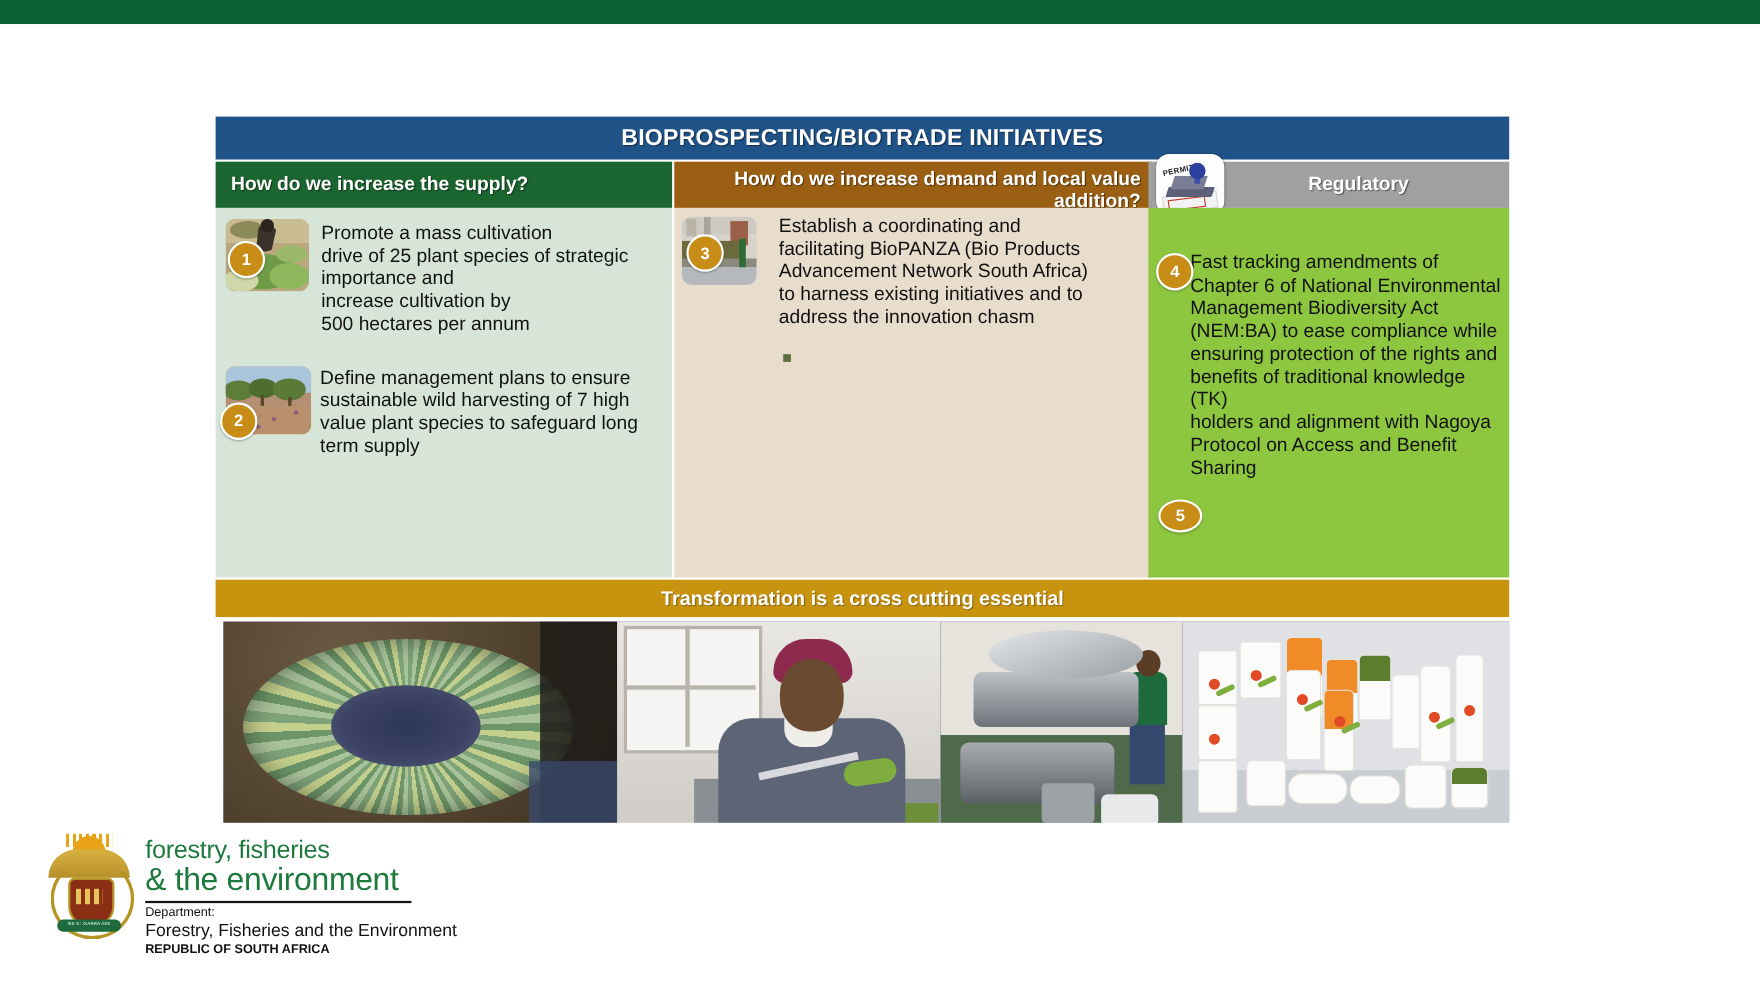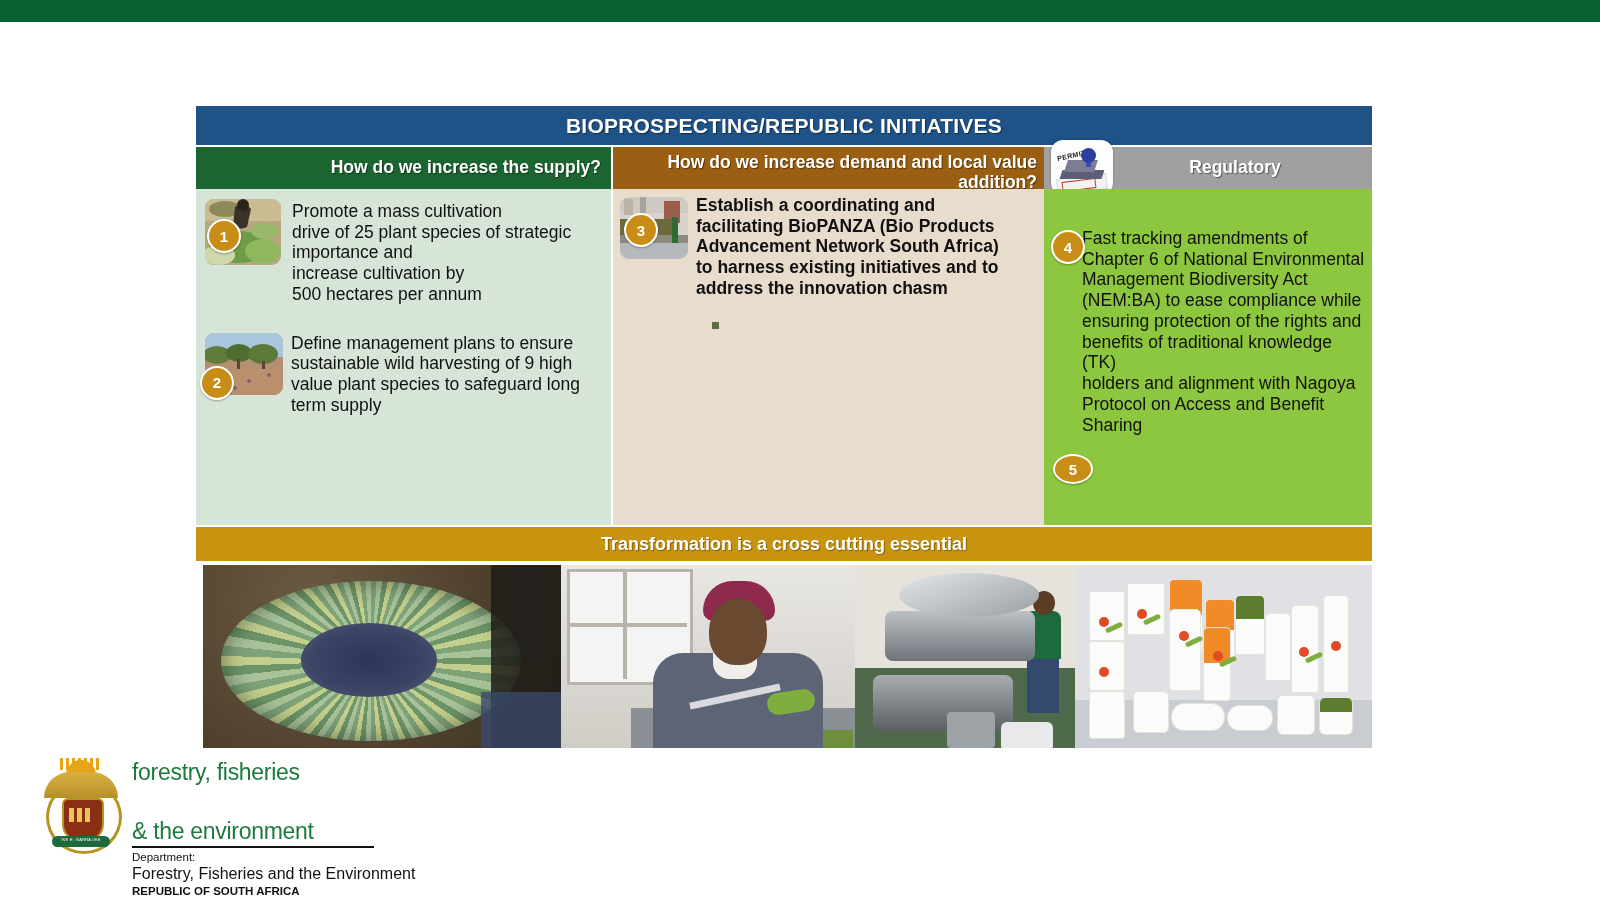--- a/index.html
+++ b/index.html
@@ -34,21 +34,21 @@
   .col3{left:848px;width:328px;}
 
   .col-head{
     height:42px;display:flex;align-items:center;box-sizing:border-box;
     padding:0 10px 0 14px;position:relative;
   }
   .col-head span.head-txt{
     color:#ffffff;font-size:17.5px;font-weight:bold;line-height:1.12;
     text-shadow:1px 1px 1px rgba(0,0,0,.45);
   }
-  .col1 .col-head{background:#1b6630;justify-content:flex-end;}
+  .col1 .col-head{background:#1b6630;}
   .col2 .col-head{background:#9a5f12;padding-top:2px;align-items:flex-start;}
   .col2 .col-head span.head-txt{padding-top:4px;display:block;text-align:right;}
   .col3 .col-head{background:#a0a0a0;justify-content:center;padding-left:64px;}
 
   .col-body{box-sizing:border-box;position:relative;}
   .col1 .col-body{background:#d7e5d8;height:336px;padding:10px 4px 0 4px;}
   .col2 .col-body{background:#e8dccd;height:336px;padding:8px 6px 0 4px;}
   .col3 .col-body{background:#8dc63f;height:336px;padding:8px 4px 0 4px;}
 
   
@@ -104,21 +104,21 @@
   .c1-item1 .thumb{margin-left:5px;}
   .c1-item1 .item-text{margin-left:11px;margin-top:2px;}
   .c1-item2{margin-top:28px;}
   .c1-item2 .badge{left:0px;top:33px;}
   .c1-item2 .thumb{margin-left:5px;width:78px;height:62px;}
   .c1-item2 .item-text{margin-left:8px;margin-top:0px;}
 
   
   .c2-item .badge{left:7px;top:16px;}
   .c2-item .thumb{margin-left:3px;width:68px;height:62px;}
-  .c2-item .item-text{margin-left:8px;margin-top:-2px;font-weight:bold;}
+  .c2-item .item-text{margin-left:20px;margin-top:-2px;}
   .c2-sub{display:flex;margin-left:95px;margin-top:14px;}
   .c2-sub .bullet{
     width:7px;height:7px;background:#5b6e3f;margin-top:9px;margin-right:12px;flex:0 0 auto;
   }
   .c2-sub .sub-text{font-size:17.5px;color:#111;line-height:1.185;white-space:pre-line;}
 
   
   .c3-item4{display:block;position:relative;}
   .c3-item4 .badge{left:3px;top:2px;}
   .c3-item4 .item-text{margin-left:34px;margin-top:31px;}
@@ -209,35 +209,35 @@
   .coa .wings{position:absolute;left:6px;top:14px;width:74px;height:26px;border-radius:40px 40px 0 0;
     background:linear-gradient(180deg,#d9b13f,#b8902b);}
   .coa .shield{position:absolute;left:24px;top:40px;width:38px;height:40px;border-radius:6px 6px 18px 18px;background:#8a2f14;border:2px solid #b59423;}
   .coa .figs{position:absolute;left:31px;top:50px;width:24px;height:14px;
     background:repeating-linear-gradient(90deg,#e8c45a 0 5px,transparent 5px 8px);}
   .coa .band{position:absolute;left:14px;top:78px;width:58px;height:11px;border-radius:6px;background:#1d6b3d;}
   .coa .bandtxt{position:absolute;left:16px;top:79px;width:54px;text-align:center;font-size:4px;color:#fff;letter-spacing:.2px;}
 
   .dept{position:absolute;left:132px;top:12px;width:340px;}
   .dept .l1{font-size:23px;color:#1d7a3c;line-height:1.07;letter-spacing:-.3px;}
-  .dept .l2{font-size:23px;color:#1d7a3c;line-height:1.07;letter-spacing:-.3px;margin-top:34px;}
+  .dept .l2{font-size:29px;color:#1d7a3c;line-height:1.07;letter-spacing:-.3px;}
   .dept .rule{margin-top:3px;width:242px;height:2px;background:#111;}
   .dept .l3{font-size:11.5px;color:#111;margin-top:2px;line-height:1.22;}
   .dept .l4{font-size:16px;color:#111;line-height:1.22;}
   .dept .l5{font-size:11.5px;color:#111;font-weight:bold;line-height:1.22;}
 </style>
 </head>
 <body>
 
 <div class="top-green-bar"></div>
 
 <div class="slide">
 
   <div class="title-bar">
-    <span>BIOPROSPECTING/REPUBLIC INITIATIVES</span>
+    <span>BIOPROSPECTING/BIOTRADE INITIATIVES</span>
   </div>
 
   <div class="cols">
 
     <div class="col col1">
       <div class="col-head">
         <span class="head-txt">How do we increase the supply?</span>
       </div>
       <div class="col-body">
 
@@ -279,21 +279,21 @@
                 <rect x="57" y="28" width="3" height="9" fill="#5a452e"></rect>
                 <rect y="36" width="78" height="26" fill="#b9906d"></rect>
                 <circle cx="18" cy="44" r="2" fill="#8f5f7a"></circle>
                 <circle cx="44" cy="48" r="2" fill="#8f5f7a"></circle>
                 <circle cx="64" cy="42" r="2" fill="#8f5f7a"></circle>
                 <circle cx="30" cy="55" r="2" fill="#8f5f7a"></circle>
               </svg>
             </div>
           </div>
           <div class="item-text">Define management plans to ensure
-sustainable wild harvesting of 9 high
+sustainable wild harvesting of 7 high
 value plant species to safeguard long
 term supply</div>
         </div>
 
       </div>
     </div>
 
     <div class="col col2">
       <div class="col-head">
         <span class="head-txt">How do we increase demand and local value addition?</span>

